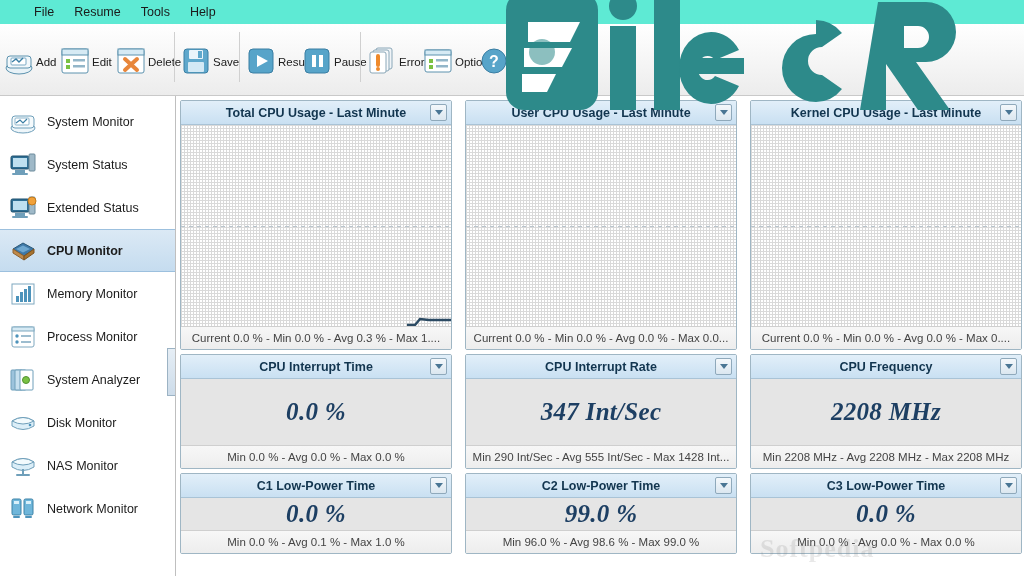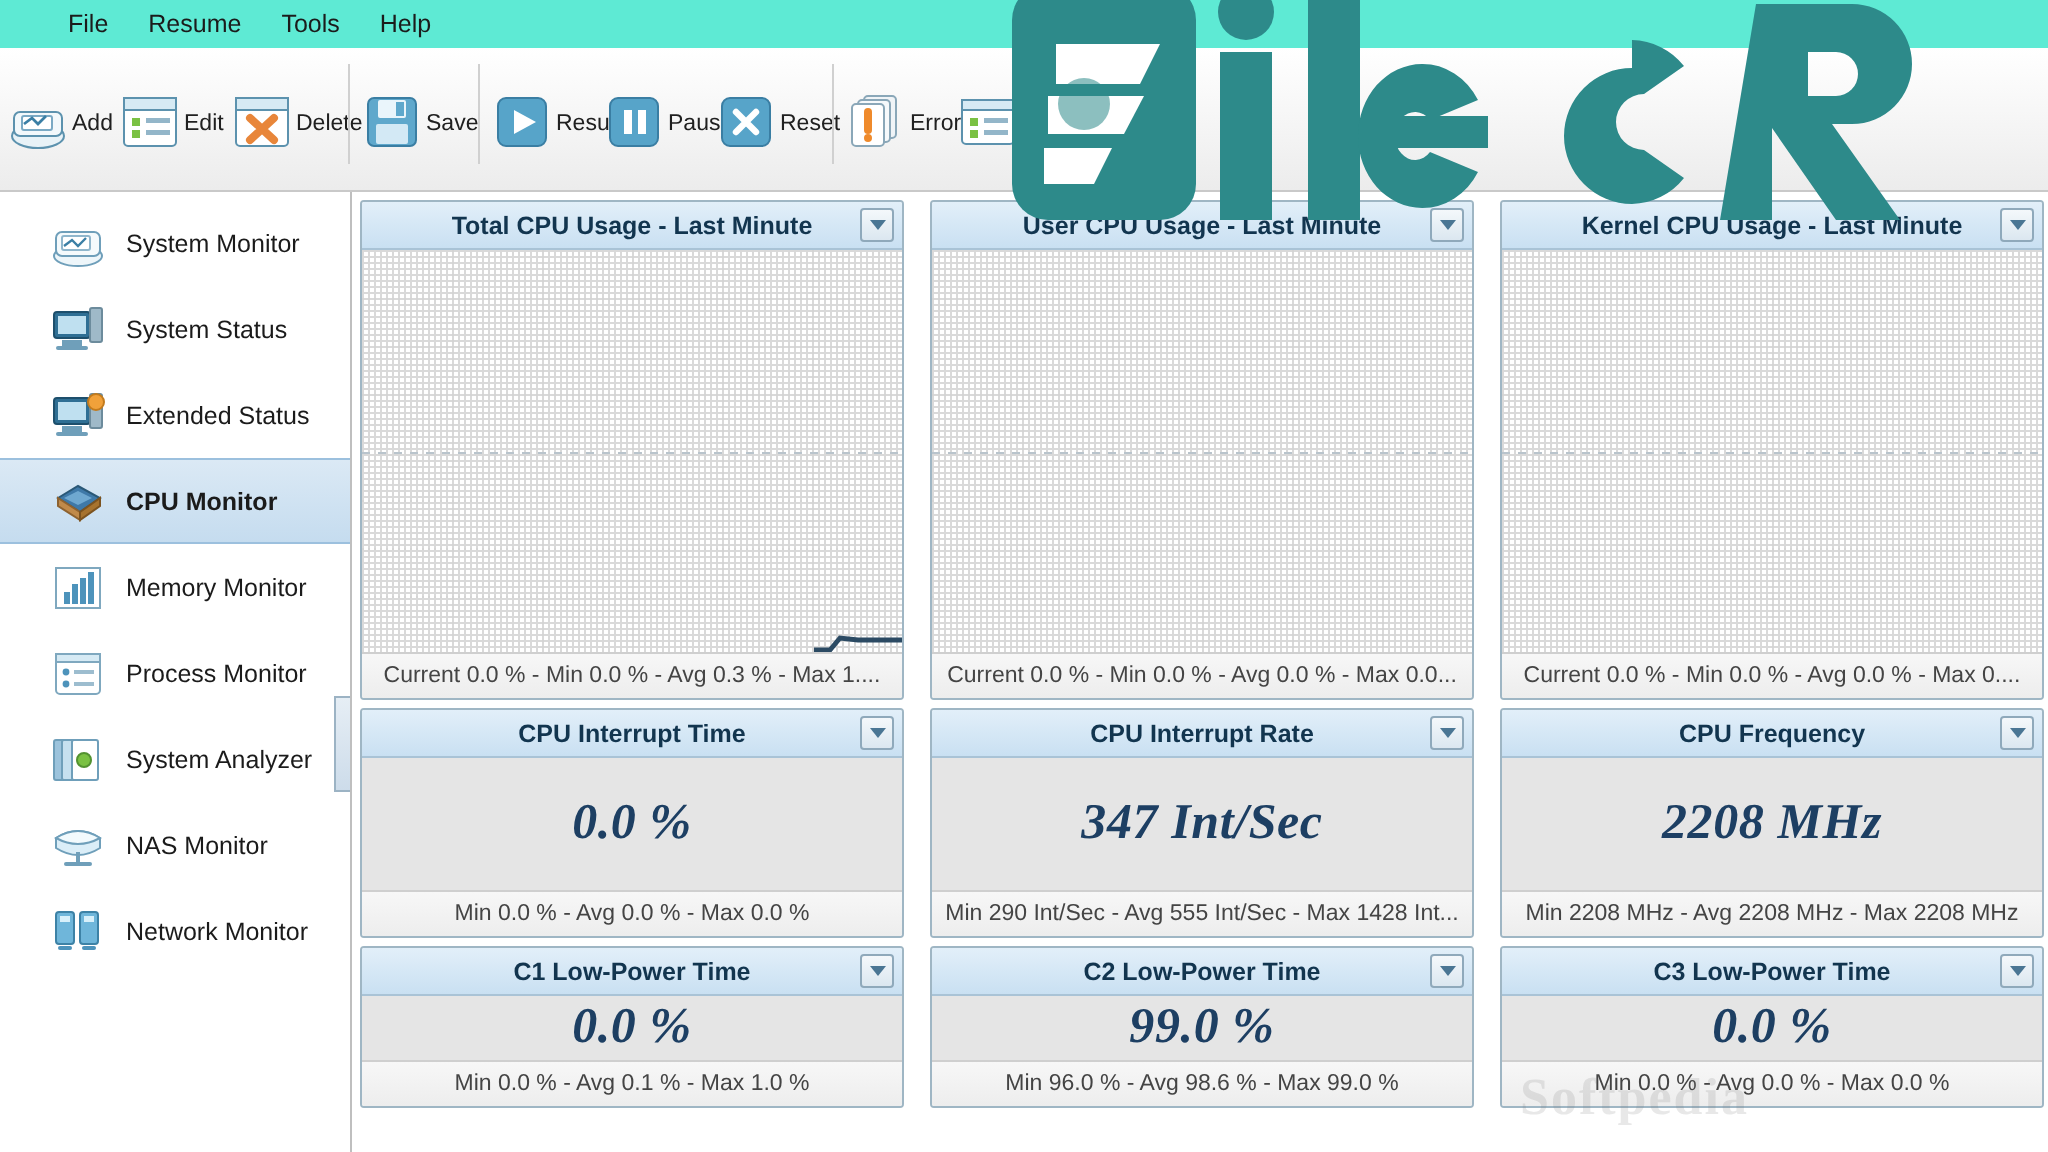--- a/index.html
+++ b/index.html
@@ -55,21 +55,21 @@
     width: 176px;
     background: #ffffff;
     border-right: 1px solid #bfbfbf;
     padding-top: 4px;
     position: relative;
     overflow: hidden;
   }
   .navitem {
     height: 43px;
     display: flex; align-items: center;
-    padding-left: 24px;
+    padding-left: 8px;
     font-size: 12.5px;
     color: #1b1b1b;
     cursor: default;
   }
   .navitem .nicon { width: 30px; height: 28px; margin-right: 9px; position: relative; flex: 0 0 30px; }
   .navitem.sel {
     background: linear-gradient(#dbe9f5, #c5dcef);
     border-top: 1px solid #9cc0de;
     border-bottom: 1px solid #9cc0de;
     font-weight: bold;
@@ -259,29 +259,20 @@
       <span class="glyph">
         <svg width="34" height="34" viewBox="0 0 34 34">
           <rect x="5" y="5" width="24" height="24" rx="4" fill="#57a4c9" stroke="#3a7ea3"></rect>
           <rect x="12" y="11" width="4" height="12" fill="#ffffff"></rect>
           <rect x="19" y="11" width="4" height="12" fill="#ffffff"></rect>
         </svg>
       </span>
       <span class="lbl">Pause</span>
     </div>
 
-    <div class="tbtn">
-      <span class="glyph">
-        <svg width="34" height="34" viewBox="0 0 34 34">
-          <rect x="5" y="5" width="24" height="24" rx="4" fill="#57a4c9" stroke="#3a7ea3"></rect>
-          <path d="M12 12 l10 10 M22 12 l-10 10" stroke="#ffffff" stroke-width="3.2" stroke-linecap="round"></path>
-        </svg>
-      </span>
-      <span class="lbl">Reset</span>
-    </div>
 
     <div class="tsep"></div>
 
     <div class="tbtn">
       <span class="glyph">
         <svg width="34" height="34" viewBox="0 0 34 34">
           <rect x="11" y="4" width="16" height="21" rx="2" fill="#f0f4f7" stroke="#8aa7b8"></rect>
           <rect x="8" y="6" width="16" height="21" rx="2" fill="#f6f9fb" stroke="#8aa7b8"></rect>
           <rect x="5" y="8" width="16" height="21" rx="2" fill="#ffffff" stroke="#8aa7b8"></rect>
           <path d="M13 12 v9" stroke="#ef8a2b" stroke-width="4" stroke-linecap="round"></path>
@@ -404,20 +395,30 @@
           <svg width="30" height="28" viewBox="0 0 30 28">
             <rect x="3" y="4" width="11" height="20" rx="1" fill="#9cc3dc" stroke="#6f9fba"></rect>
             <rect x="7" y="4" width="11" height="20" rx="1" fill="#c6e0ef" stroke="#6f9fba"></rect>
             <rect x="12" y="4" width="13" height="20" rx="1" fill="#ffffff" stroke="#6f9fba"></rect>
             <circle cx="18" cy="14" r="3.5" fill="#7ac143" stroke="#539231"></circle>
           </svg>
         </span>
         <span>System Analyzer</span>
       </div>
 
+      <div class="navitem">
+        <span class="nicon">
+          <svg width="30" height="28" viewBox="0 0 30 28">
+            <path d="M4 12 q11 -7 22 0 v5 q-11 7 -22 0 z" fill="#dbeef8" stroke="#6f9fba"></path>
+            <path d="M4 12 q11 -7 22 0 q-11 6 -22 0 z" fill="#f2fafd" stroke="#6f9fba"></path>
+            <circle cx="22" cy="16" r="1.3" fill="#4d93bb"></circle>
+          </svg>
+        </span>
+        <span>Disk Monitor</span>
+      </div>
 
       <div class="navitem">
         <span class="nicon">
           <svg width="30" height="28" viewBox="0 0 30 28">
             <path d="M4 10 q11 -7 22 0 v5 q-11 7 -22 0 z" fill="#dbeef8" stroke="#6f9fba"></path>
             <path d="M4 10 q11 -7 22 0 q-11 6 -22 0 z" fill="#f2fafd" stroke="#6f9fba"></path>
             <rect x="14" y="17" width="2" height="5" fill="#6f9fba"></rect>
             <rect x="8" y="22" width="14" height="2" rx="1" fill="#6f9fba"></rect>
           </svg>
         </span>

